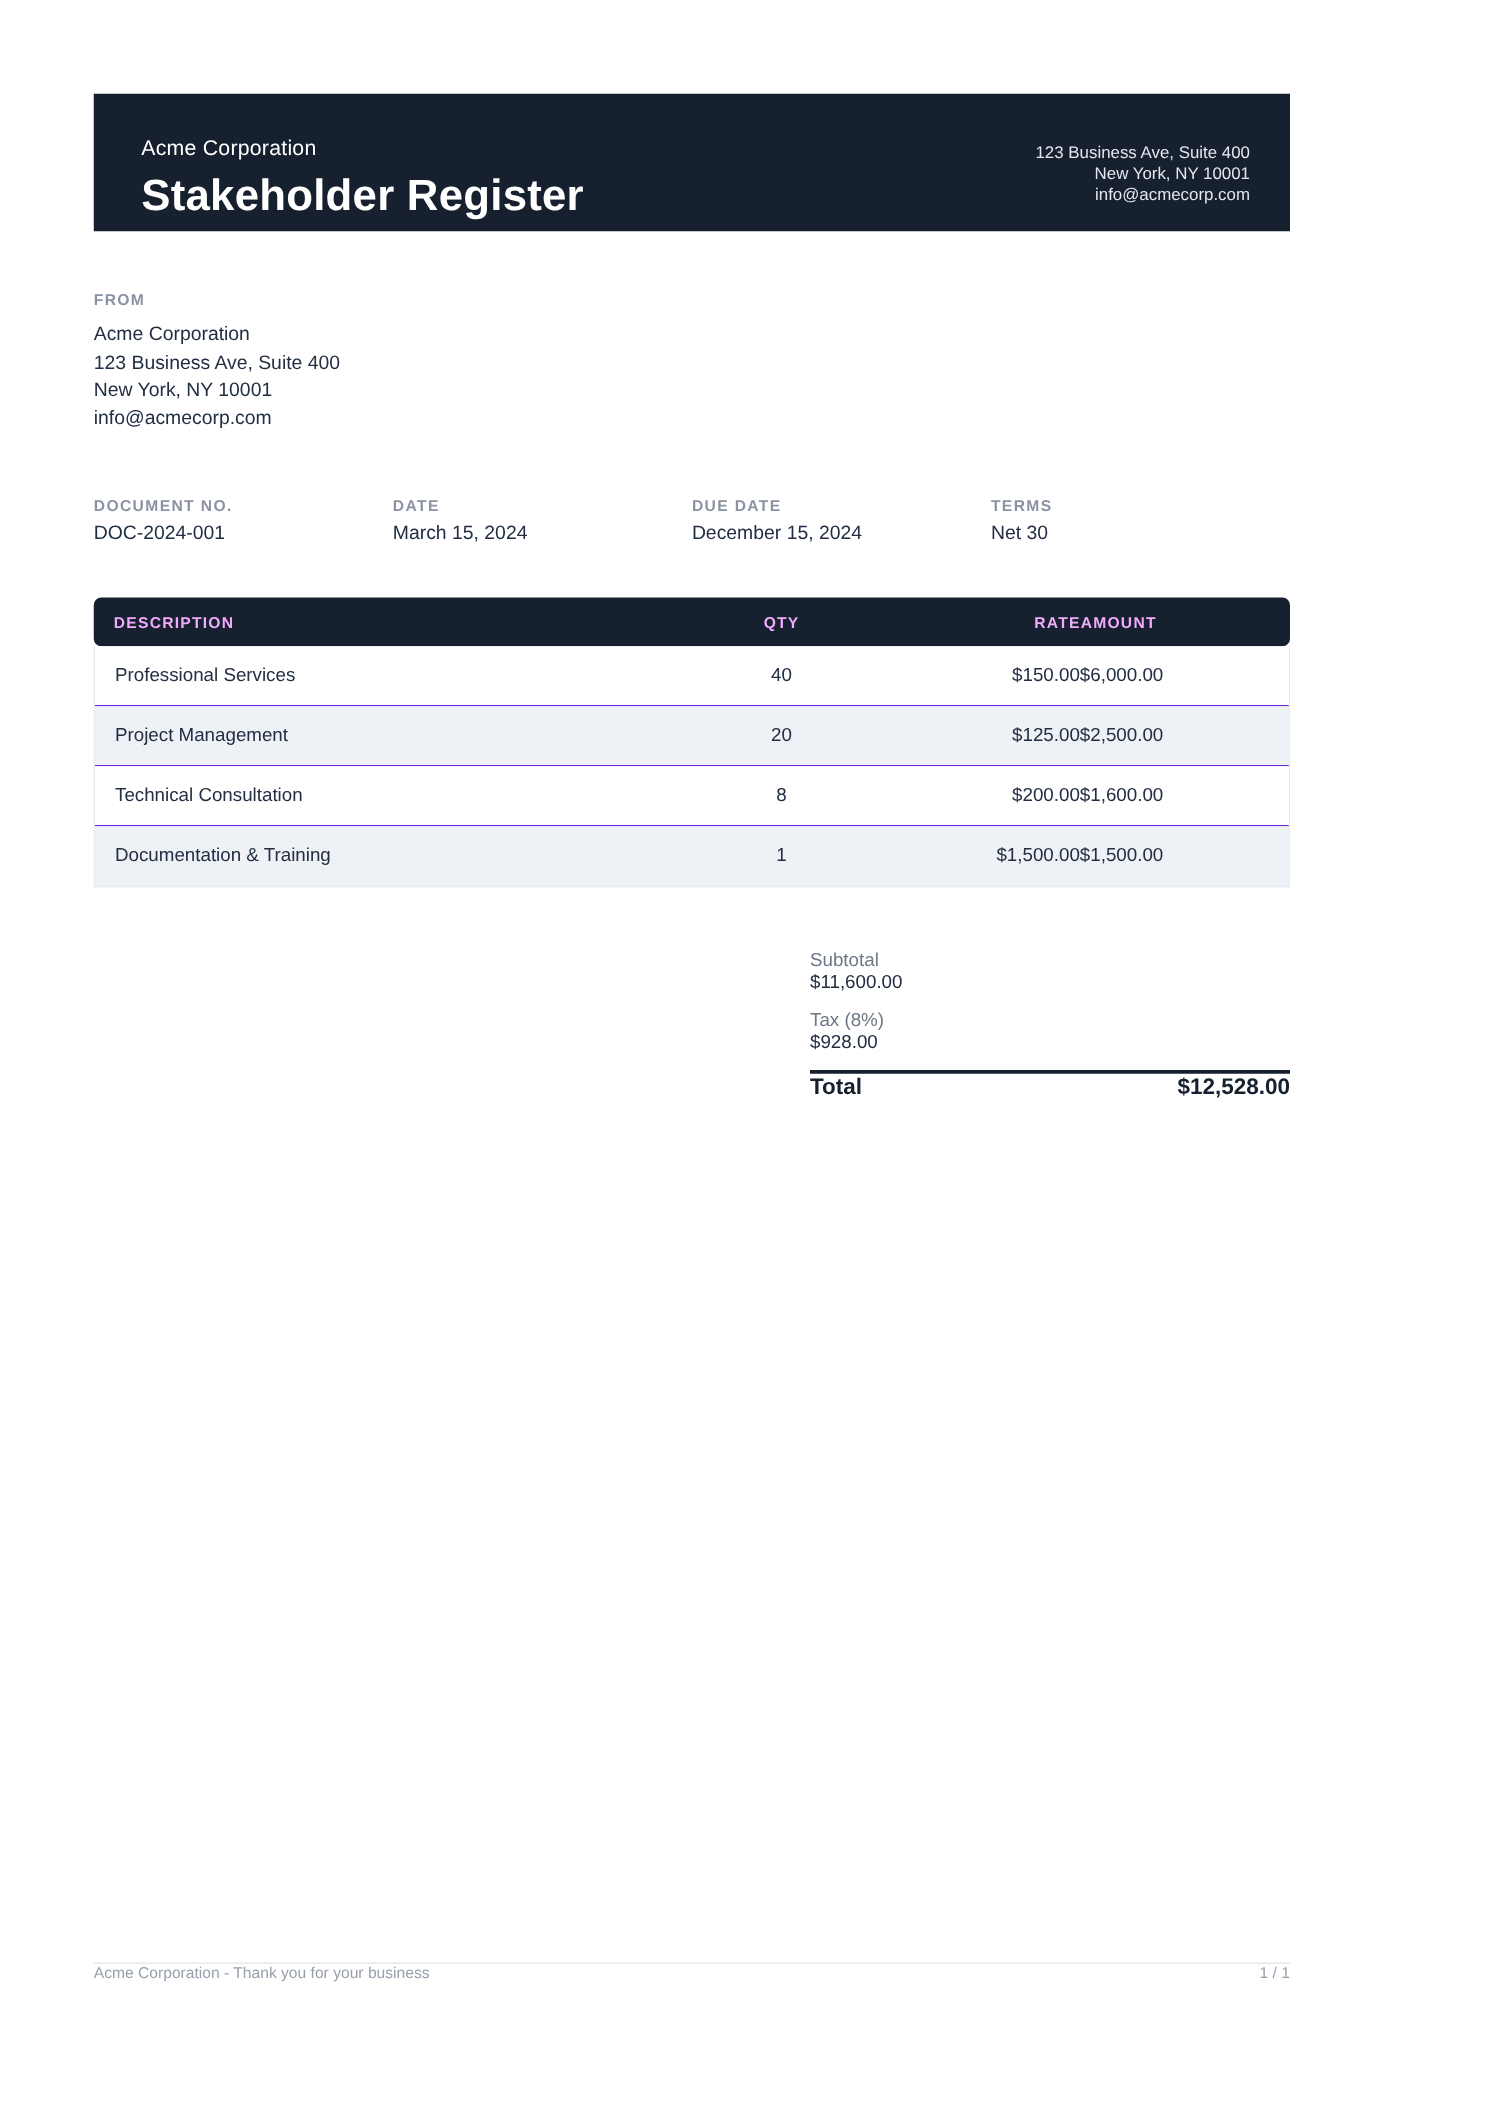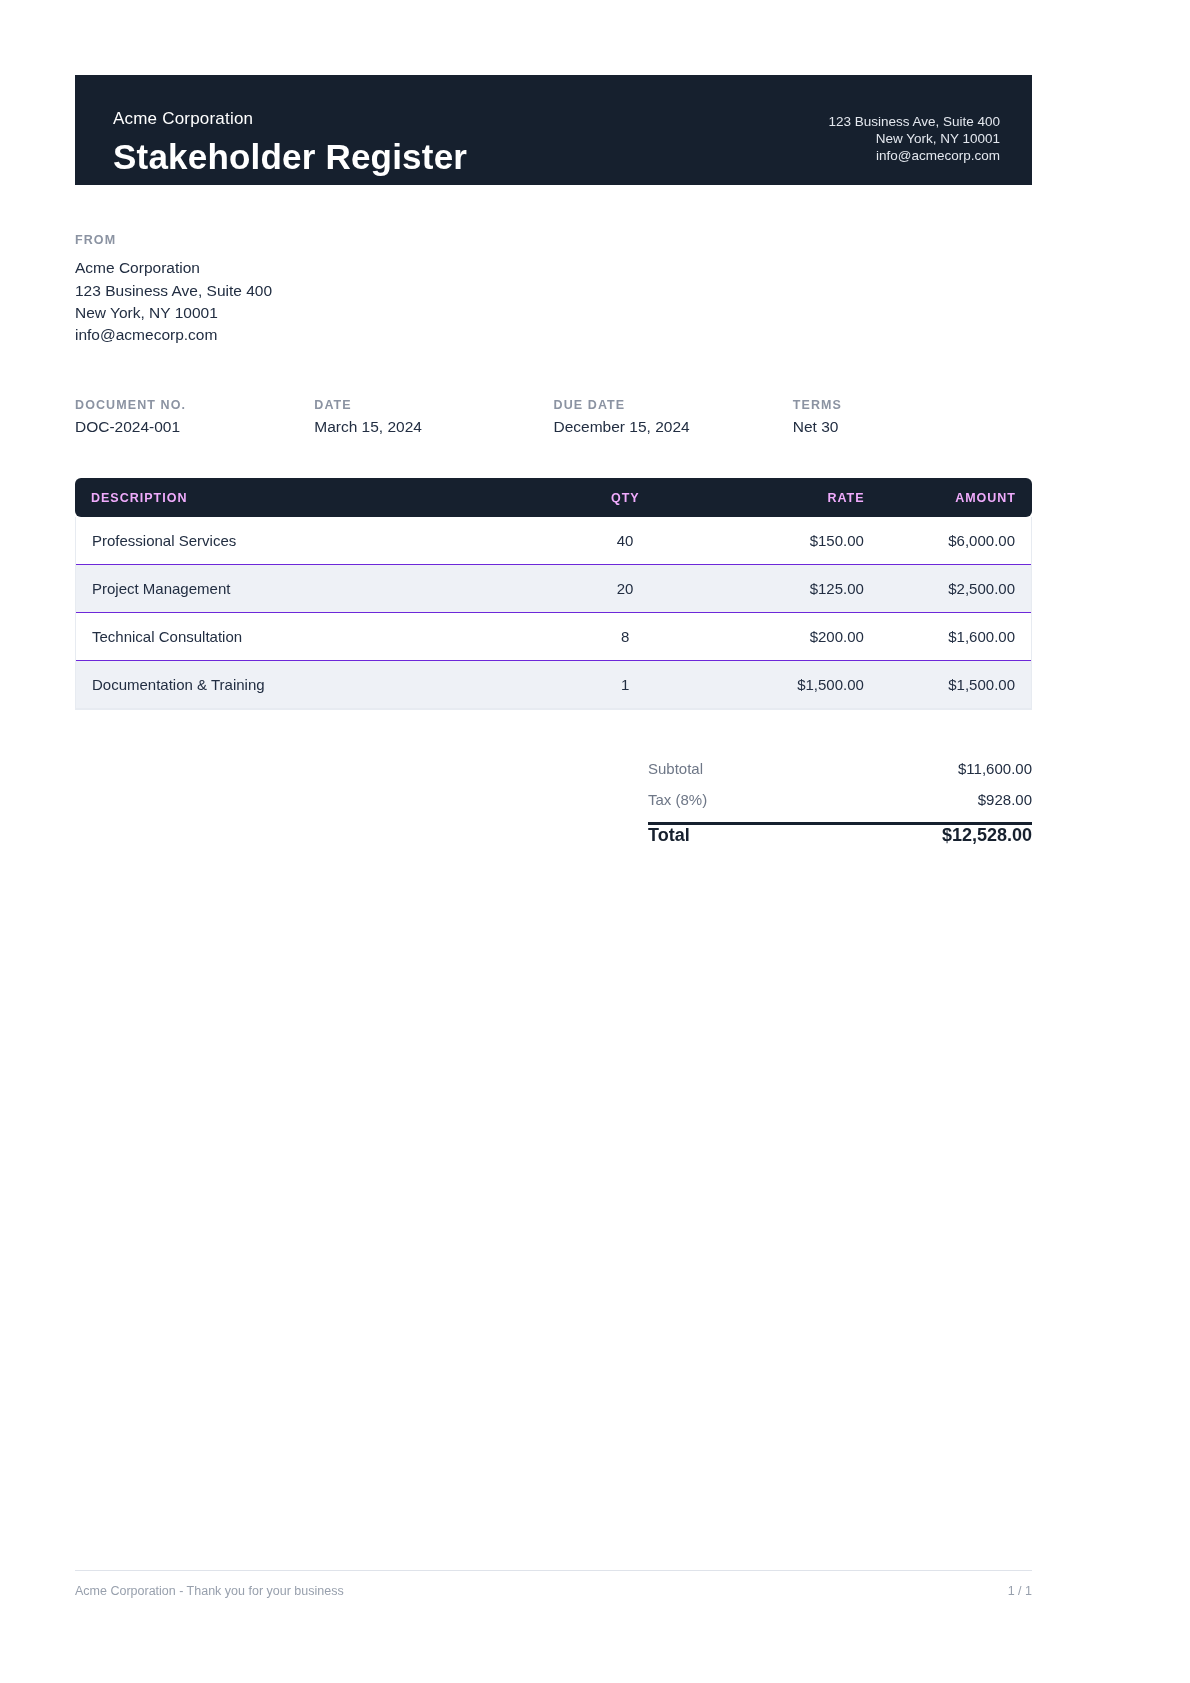--- a/index.html
+++ b/index.html
@@ -51,45 +51,45 @@
   .items-row {
     display: flex; align-items: center;
     height: 48px; font-size: 15px; color: #222e42;
     background: #ffffff; border-bottom: 1px solid #6d28d9;
   }
   .items-row:nth-child(even) { background: #eef1f6; }
   .items-row:last-child { border-bottom: 1px solid #e7ebf1; }
   .c-desc  { width: 50%;   padding-left: 16px; text-align: left; }
   .c-qty   { width: 15%;   text-align: center; }
   .c-rate  { width: 17.5%; text-align: right; }
-  .c-amt   { width: 17.5%; text-align: right; padding-right: 16px; }
+  .c-amt   { width: 17.5%; padding-right: 16px; }
 
   
   .totals { width: 384px; margin-left: auto; margin-top: 50px; }
   .totals-row {
-    display: flex; justify-content: space-between;
-    font-size: 15px; margin-bottom: 14px;
+    display: flex; justify-content: flex-end;
+    font-size: 15px; margin-bottom: 14px; flex-direction: column;
   }
   .totals-row .t-label { color: #6e7787; }
   .totals-row .t-value { color: #222e42; }
   .totals-total {
     display: flex; justify-content: space-between;
     border-top: 3px solid #16202e; margin-top: 4px; 
     font-size: 18px; font-weight: 700; color: #16202e;
   }
 
   
   .notes { margin-top: 60px; }
   .notes-heading { font-size: 19px; font-weight: 700; letter-spacing: 0.8px; color: #16202e; }
   .notes-body { margin-top: 18px; font-size: 15.5px; color: #222e42; }
 
   
   .footer {
     position: absolute; left: 75px; top: 1570px; width: 957px;
-    border-top: 1px solid #dfe3ea; padding-top: 13px;
+    border-top: 1px solid #dfe3ea; 
     display: flex; justify-content: space-between;
     font-size: 12.5px; color: #98a0ad; text-align: right;
   }
 </style>
 </head>
 <body>
 
 <div class="page">
 
   <div class="band">

